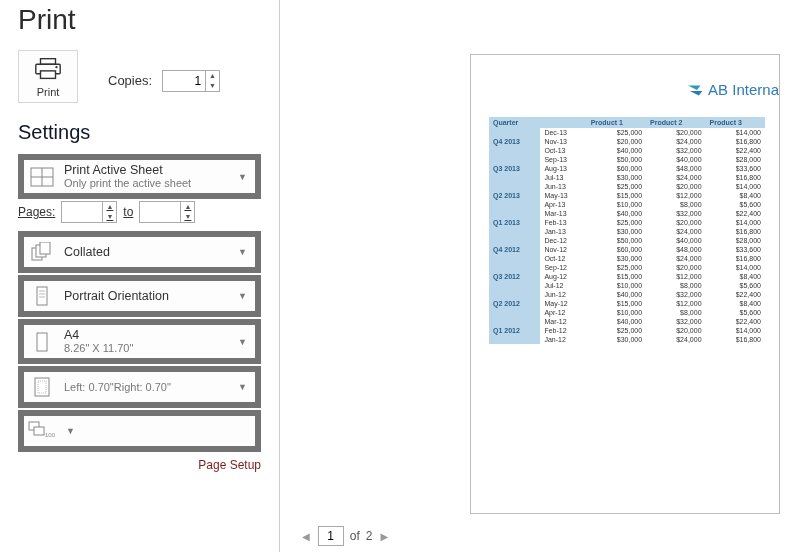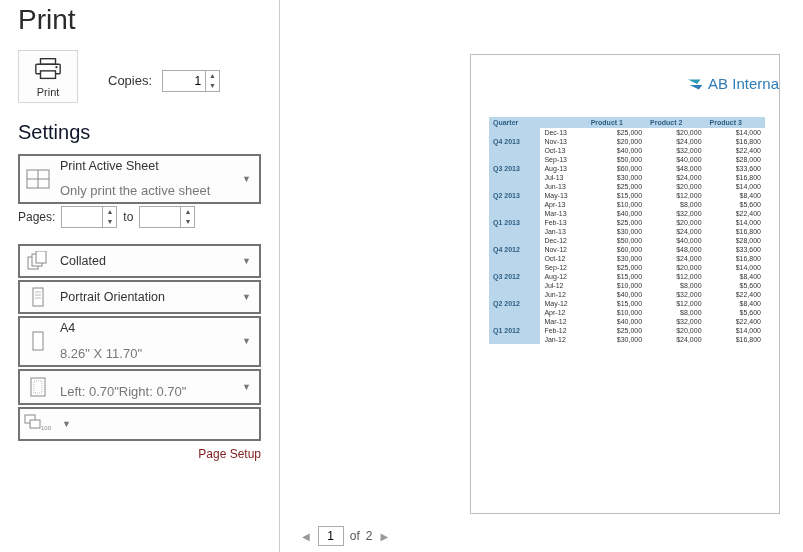--- a/index.html
+++ b/index.html
@@ -60,62 +60,62 @@
   }
   .spinner .arrows span {
     flex: 1; font-size: 7px; line-height: 9px; text-align: center;
     color: #555; cursor: pointer;
   }
   .settings-header {
     font-size: 20px; color: #0f172a; font-weight: 400;
     margin: 4px 0 10px 0;
   }
   .setting-item {
-    border: 2px solid #737373;
+    border: 6px solid #737373;
     background: #fdfdfd;
     display: flex;
     align-items: center;
     gap: 8px;
     padding: 3px 6px 3px 4px;
     margin-bottom: 2px;
     cursor: pointer;
     min-height: 32px;
     position: relative;
   }
   .setting-item .si-icon {
     width: 28px; height: 24px; flex: 0 0 28px;
     display: flex; align-items: center; justify-content: center;
   }
   .setting-item .si-text { flex: 1; line-height: 1.15; }
   .setting-item .si-title { font-size: 12.5px; color: #333; }
-  .setting-item .si-sub { font-size: 13px; color: #777; margin-top: 11px; }
+  .setting-item .si-sub { font-size: 11px; color: #777; }
   .setting-item .si-caret {
     font-size: 9px; color: #777; padding: 0 2px;
   }
   .pages-row {
     display: flex; align-items: center; gap: 6px;
-    font-size: 12px; margin: 2px 0 16px 0;
+    font-size: 12px; margin: 2px 0 8px 0; text-decoration: underline;
   }
   .pages-row .spinner input { width: 40px; }
   .page-setup-link {
     text-align: right; font-size: 12px; color: #7f1d1d;
     margin-top: 6px; cursor: pointer;
   }
 
   .preview-pane {
     position: absolute;
     left: 470px; top: 54px;
     width: 310px; height: 460px;
     border: 1px solid #bdbdbd;
     background: #fff;
     padding: 26px 14px 14px 18px;
     overflow: hidden;
   }
   .logo-block {
-    position: absolute; top: 20px; right: 0;
+    position: absolute; top: 26px; right: 0;
     display: flex; align-items: center; gap: 2px;
     color: #2e7bb6; font-size: 15px;
   }
   .logo-block svg { width: 18px; height: 14px; }
 
   .sheet-table {
     margin-top: 36px;
     font-size: 7px;
     color: #333;
     width: 100%;

